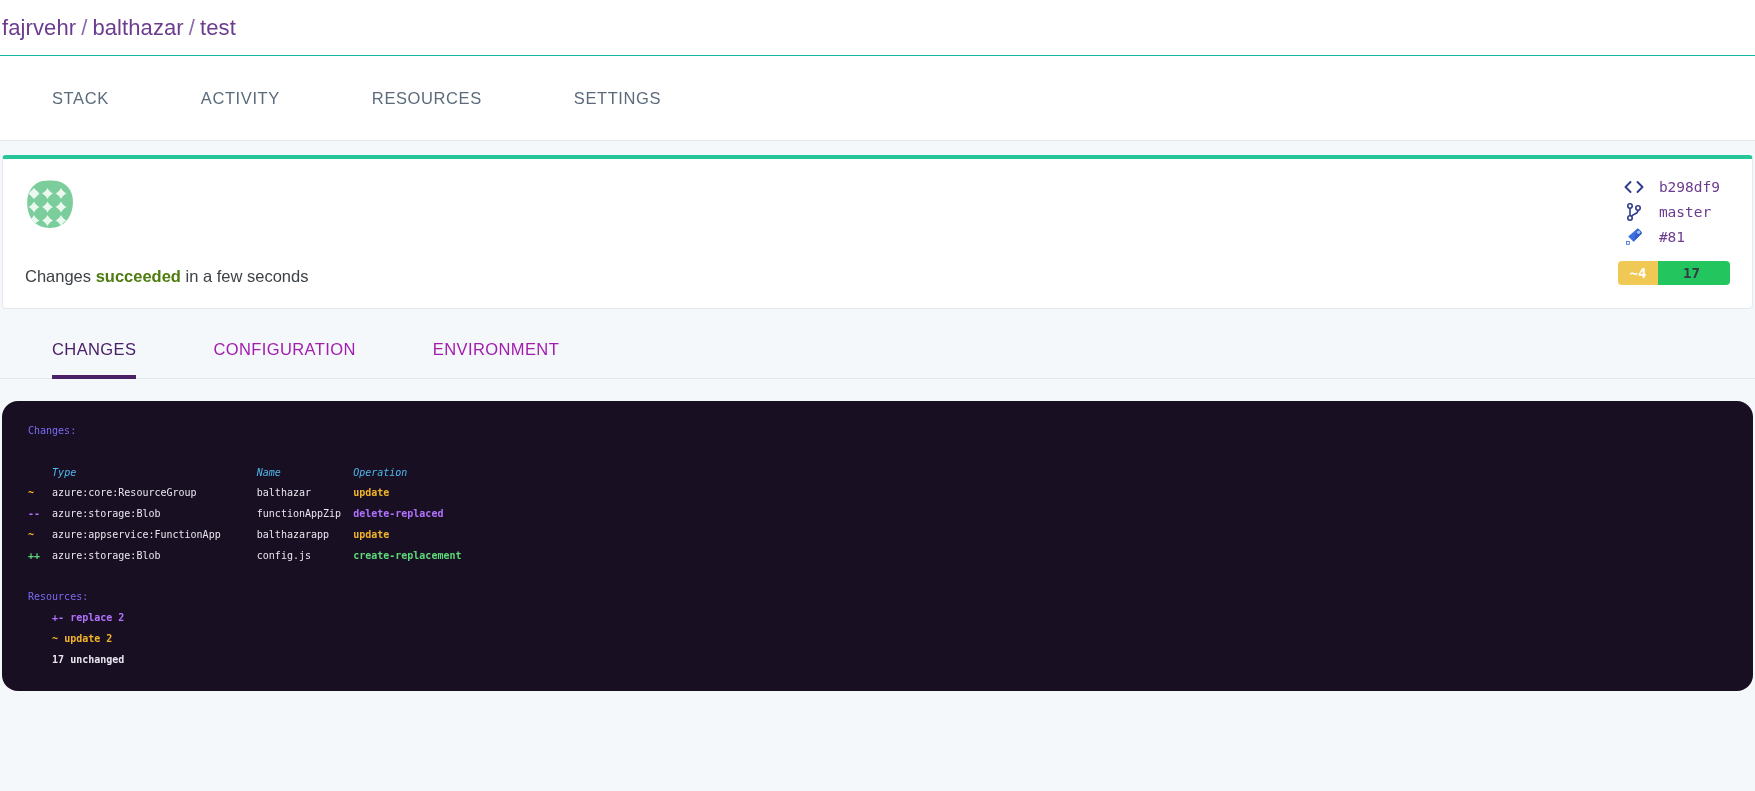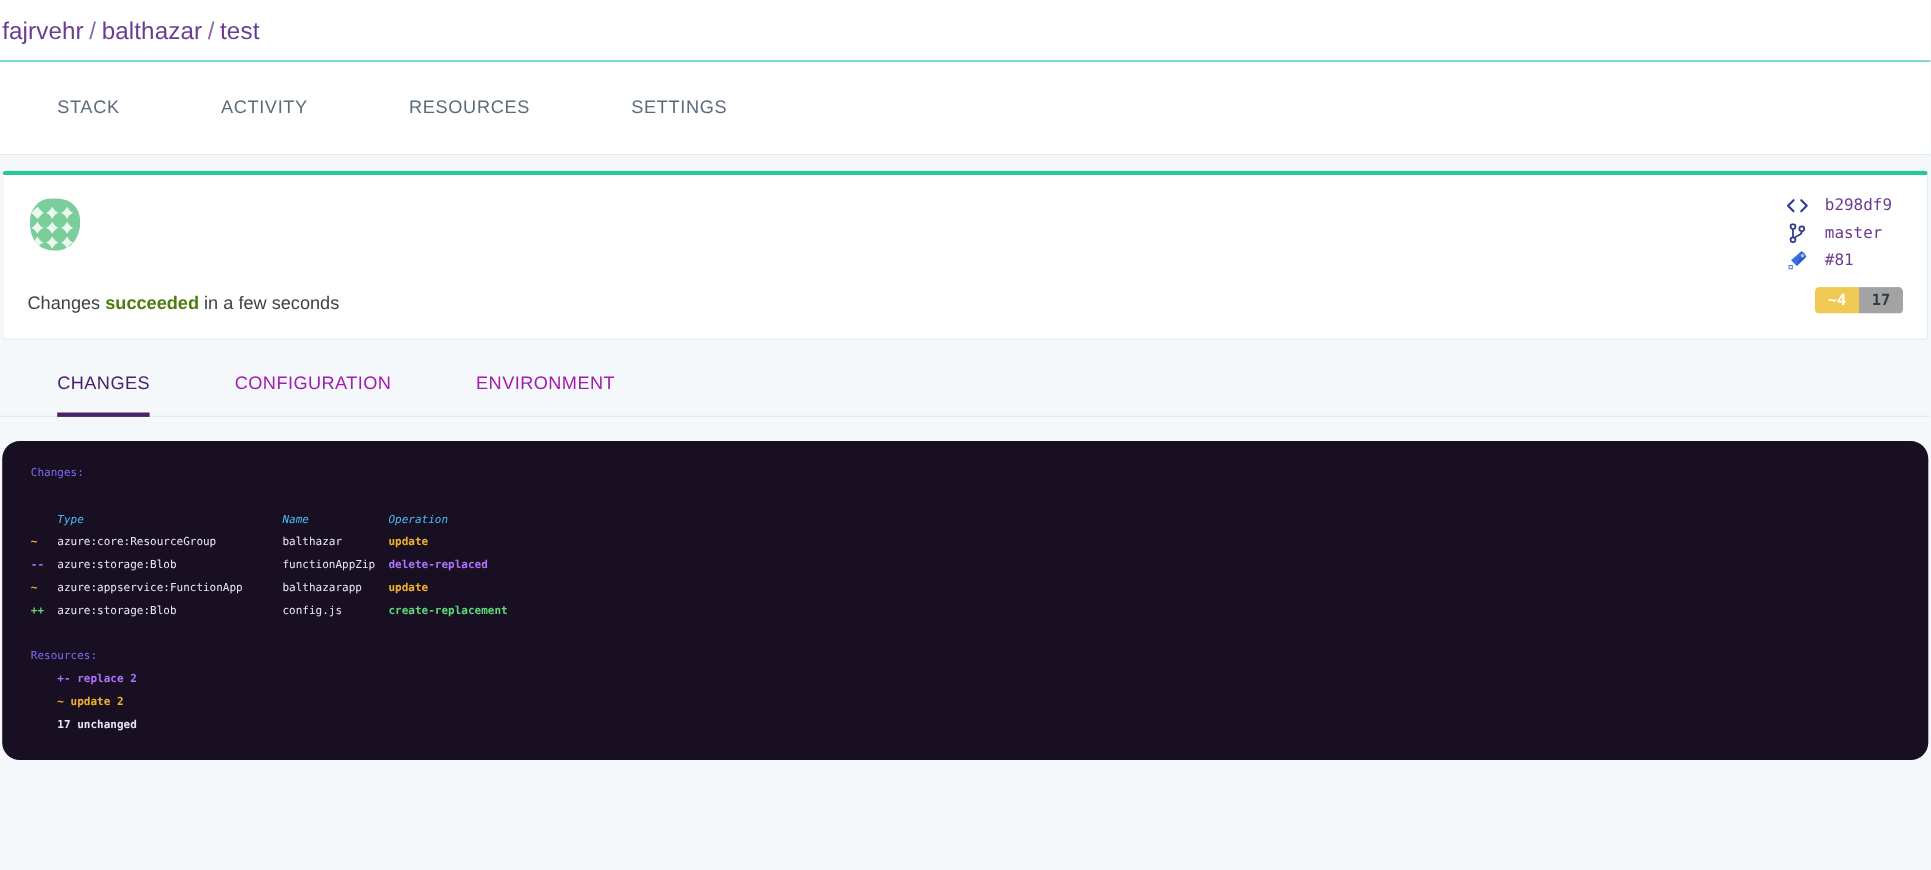--- a/index.html
+++ b/index.html
@@ -150,25 +150,24 @@
     font-weight: bold;
   }
   .badge-change {
     background: #f0c854;
     color: #ffffff;
     padding: 4px 9px;
     min-width: 22px;
     text-align: center;
   }
   .badge-unchanged {
-    background: #a3a3a3;
+    background: #22c55e;
     color: #323a43;
-    padding: 4px 9px;
+    padding: 4px 25px;
     min-width: 22px;
-    text-align: center;
   }
 
   
   .subtabs {
     display: flex;
     align-items: flex-end;
     padding: 32px 16px 0 52px;
     border-bottom: 1px solid #e1e7ec;
     height: 70px;
     box-sizing: border-box;

